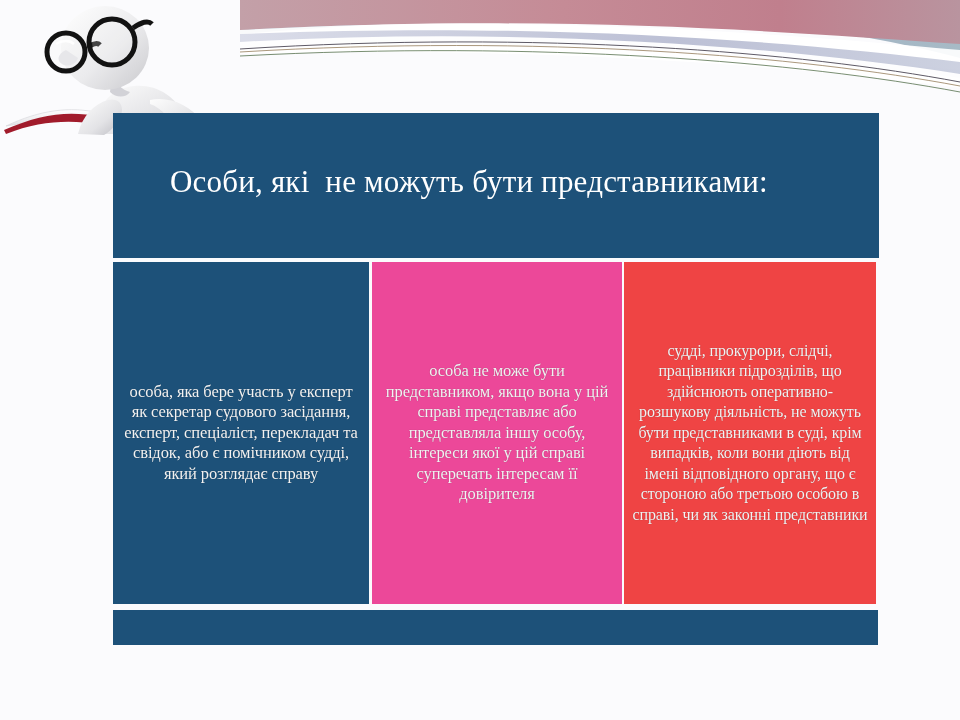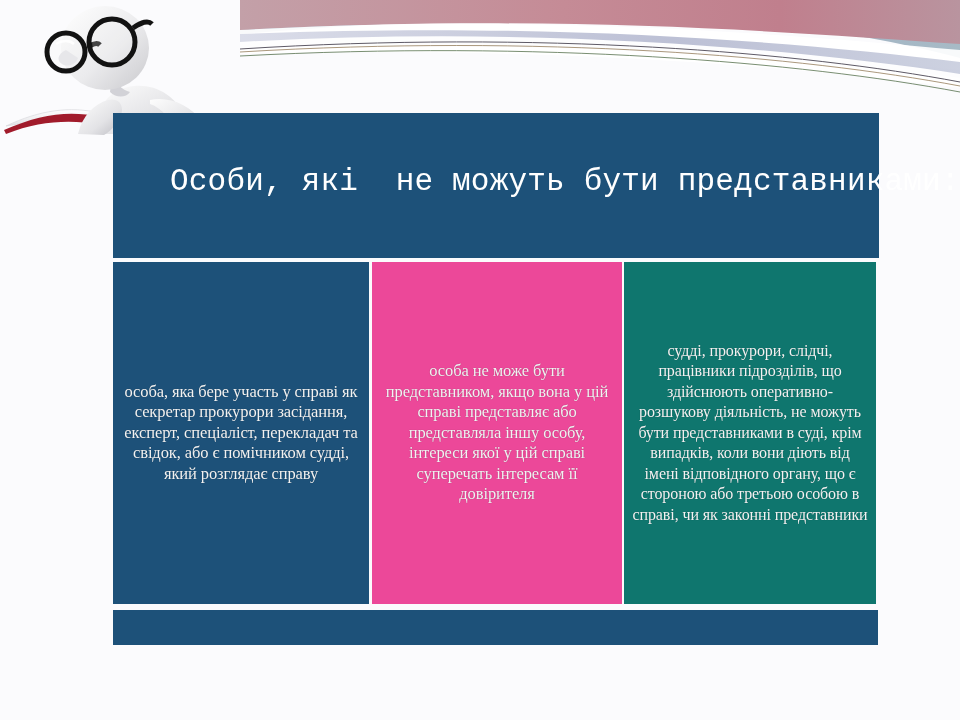--- a/index.html
+++ b/index.html
@@ -57,21 +57,21 @@
     height: 145px;
     background: #1d5179;
     box-sizing: border-box;
   }
   #title-text {
     position: absolute;
     left: 57px;
     top: 49px;
     width: 700px;
     color: #ffffff;
-    font-family: Liberation Mono, monospace;
+    font-family: Liberation Serif, serif;
     font-size: 31px;
     line-height: 40px;
     letter-spacing: 0.2px;
     white-space: pre;
   }
 
   
   .panel {
     position: absolute;
     top: 262px;
@@ -88,21 +88,21 @@
     background: #1d5179;
   }
   #panel-2 {
     left: 372px;
     width: 250px;
     background: #ec4899;
   }
   #panel-3 {
     left: 624px;
     width: 252px;
-    background: #0f766e;
+    background: #ef4444;
   }
   .panel-text {
     color: #f2f2f2;
     font-family: "Liberation Serif", serif;
     font-size: 16.5px;
     line-height: 20.5px;
     text-align: center;
     letter-spacing: -0.1px;
     text-shadow: 0 0 1px rgba(0,0,0,0.35);
   }
@@ -204,21 +204,21 @@
       <circle cx="66" cy="52" r="16" fill="#f4f4f6" opacity="0.22"></circle>
       <path d="M56,44 C62,40 70,40 74,44" stroke="#ffffff" stroke-width="2.5" fill="none" opacity="0.9"></path>
     </svg>
   </div>
 
   <div id="title-band">
     <div id="title-text">Особи, які  не можуть бути представниками:</div>
   </div>
 
   <div class="panel" id="panel-1">
-    <div class="panel-text">особа, яка бере участь у справі як секретар прокурори засідання, експерт, спеціаліст, перекладач та свідок, або є помічником судді, який розглядає справу</div>
+    <div class="panel-text">особа, яка бере участь у експерт як секретар судового засідання, експерт, спеціаліст, перекладач та свідок, або є помічником судді, який розглядає справу</div>
   </div>
 
   <div class="panel" id="panel-2">
     <div class="panel-text">особа не може бути представником, якщо вона у цій справі представляє або представляла іншу особу, інтереси якої у цій справі суперечать інтересам її довірителя</div>
   </div>
 
   <div class="panel" id="panel-3">
     <div class="panel-text">судді, прокурори, слідчі, працівники підрозділів, що здійснюють оперативно-розшукову діяльність, не можуть бути представниками в суді, крім випадків, коли вони діють від імені відповідного органу, що є стороною або третьою особою в справі, чи як законні представники</div>
   </div>
 

